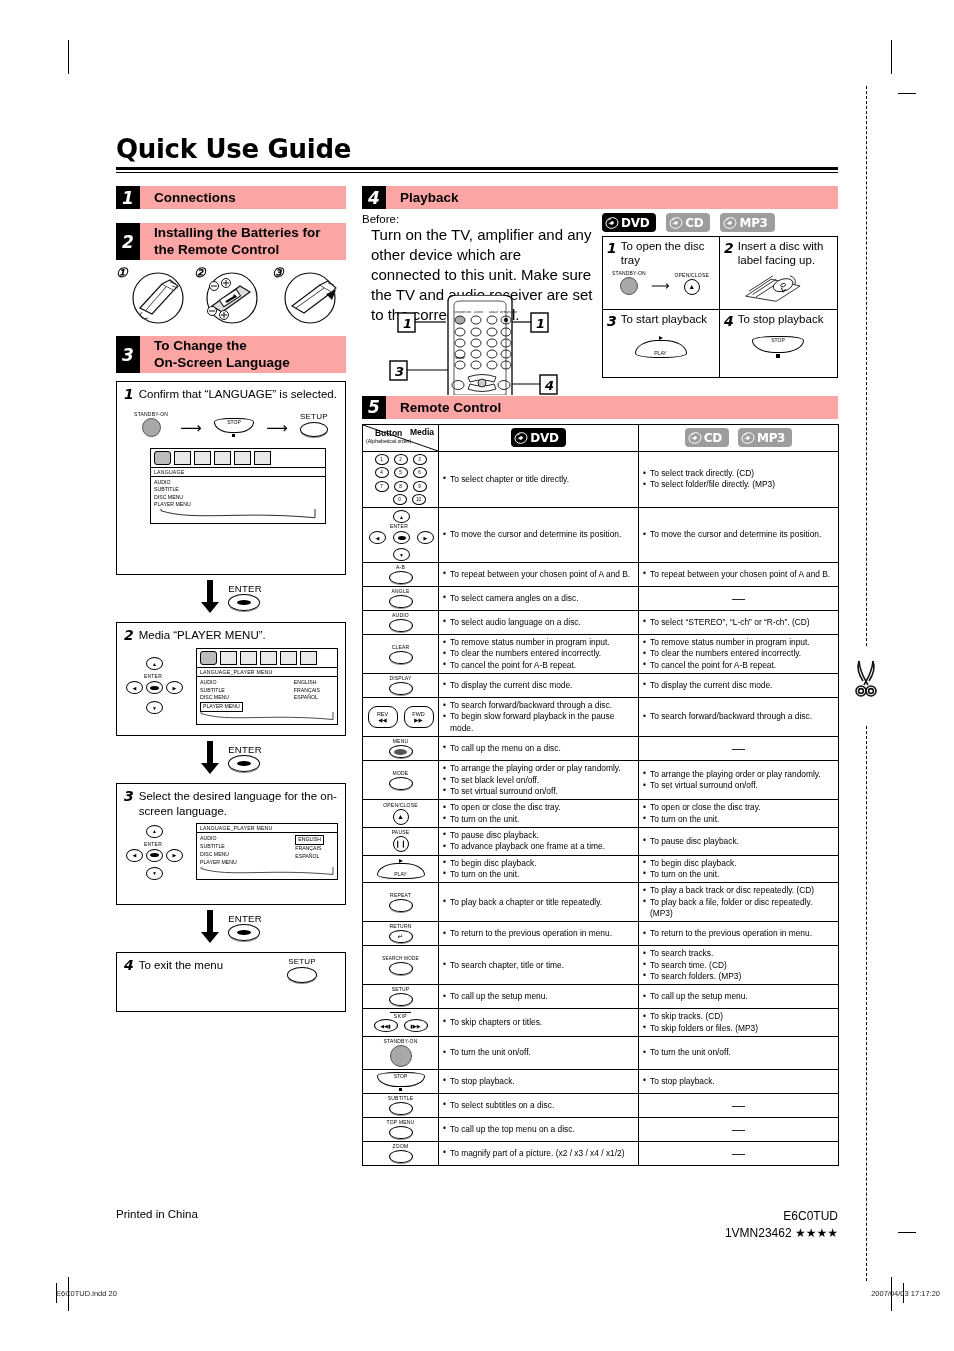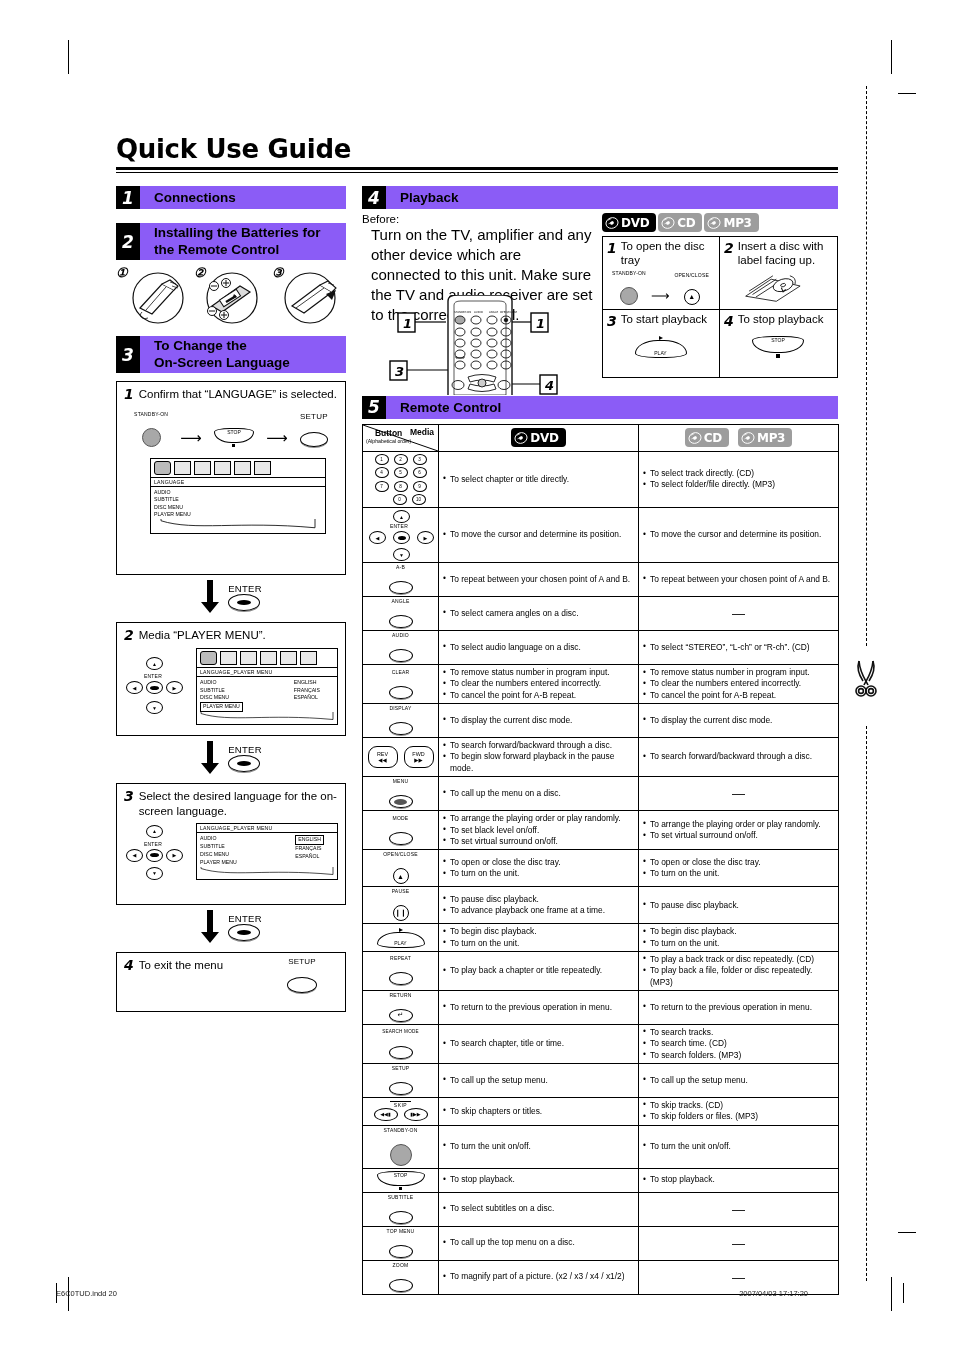--- a/index.html
+++ b/index.html
@@ -14,21 +14,21 @@
 
   
   .title-wrap{position:absolute;left:116px;top:136px;width:722px;}
   .doc-title{font-size:26px;font-weight:bold;letter-spacing:-0.3px;line-height:1.0;font-family:"DejaVu Sans",sans-serif;}
   .title-rule{margin-top:5px;border-top:3px solid #000;border-bottom:1px solid #000;height:2px;}
 
   
   .sec-head{display:flex;align-items:stretch;height:23px;}
   .sec-num{width:24px;background:#000;color:#fff;font-weight:bold;font-style:italic;font-size:17px;
            display:flex;align-items:center;justify-content:center;font-family:"DejaVu Sans",sans-serif;flex:none;}
-  .sec-title{flex:1;background:#8b5cf6;display:flex;align-items:center;padding-left:14px;
+  .sec-title{flex:1;background:#fca5a5;display:flex;align-items:center;padding-left:14px;
              font-size:13.5px;font-weight:bold;}
   .sec-head.two{height:37px;}
   .sec-head.two .sec-title{line-height:1.25;}
 
   
   .colL{position:absolute;left:116px;top:186px;width:230px;}
   .colR{position:absolute;left:362px;top:186px;width:476px;}
 
   .body-txt{font-size:11.5px;line-height:1.32;margin-top:7px;}
 
@@ -48,26 +48,26 @@
   
   .osd{border:1.2px solid #000;background:#fff;}
   .osd-iconbar{display:flex;gap:3px;padding:2px 3px;border-bottom:1.2px solid #000;}
   .osd-ic{width:15px;height:12px;border:1px solid #000;background:#e9e9e9;}
   .osd-bar{border-bottom:1.2px solid #000;font-size:5.2px;padding:1px 3px;letter-spacing:.2px;}
   .osd-body{font-size:5.2px;padding:2px 3px 0 3px;display:flex;justify-content:space-between;line-height:1.45;}
   .osd-hl{border:1px solid #000;display:inline-block;padding:0 2px;}
 
   
   .key-oval{border:1.1px solid #000;border-radius:50%;width:22px;height:11px;box-shadow:0 1.5px 0 -0.5px #888;}
-  .key-lbl{font-size:5px;text-align:center;letter-spacing:.2px;line-height:1;margin-bottom:11px;}
+  .key-lbl{font-size:5px;text-align:center;letter-spacing:.2px;line-height:1;margin-bottom:1px;}
   .key-round{border:1.1px solid #000;border-radius:50%;width:14px;height:14px;}
   .key-grey{background:#a8a8a8;border:1px solid #555;border-radius:50%;}
 
   
-  .logos{display:flex;gap:2px;margin:0 0 4px 0;}
+  .logos{display:flex;gap:10px;margin:0 0 4px 0;}
   .logo{display:flex;align-items:center;border-radius:4px;padding:1px 7px 1px 3px;height:17px;}
   .logo.dvd{background:#000;color:#fff;}
   .logo.grey{background:#9d9d9d;color:#fff;}
   .logo .disc{width:14px;height:14px;margin-right:2px;flex:none;}
   .logo .txt{font-size:12px;font-weight:bold;font-family:"DejaVu Sans",sans-serif;letter-spacing:-0.3px;}
 
   
   .pbgrid{border:1.4px solid #000;display:grid;grid-template-columns:1fr 1fr;}
   .pbcell{border-right:1.2px solid #000;border-bottom:1.2px solid #000;padding:3px 5px 2px 4px;min-height:62px;position:relative;}
   .pbcell:nth-child(2n){border-right:none;}
@@ -110,21 +110,21 @@
 
   .playkey{width:38px;height:13px;border:1.1px solid #000;border-radius:50% 50% 46% 46%/85% 85% 30% 30%;
            display:flex;align-items:flex-end;justify-content:center;font-size:5px;margin:0 auto;padding-bottom:1px;}
   .stopkey{width:38px;height:13px;border:1.1px solid #000;border-radius:46% 46% 50% 50%/30% 30% 85% 85%;
            display:flex;align-items:flex-start;justify-content:center;font-size:5px;margin:0 auto;padding-top:0px;}
 
   
   .foot{position:absolute;left:116px;top:1208px;width:722px;display:flex;justify-content:space-between;align-items:flex-start;}
   .foot .left{font-size:11.5px;}
   .foot .right{text-align:right;font-size:12px;line-height:1.45;}
-  .printinfo{position:absolute;left:56px;top:1289px;width:752px;display:flex;justify-content:space-between;font-size:7.5px;color:#222;}
+  .printinfo{position:absolute;left:56px;top:1289px;width:884px;display:flex;justify-content:space-between;font-size:7.5px;color:#222;}
   .pi-rule{position:absolute;top:1283px;background:#000;width:1px;height:20px;}
 </style>
 </head>
 <body>
 
 <div class="page">
 
   <div class="cropmark cm-v" style="left:68px;top:40px;"></div>
   <div class="cropmark cm-v" style="left:891px;top:40px;"></div>
   <div class="cropmark cm-v" style="left:68px;top:1277px;"></div>
@@ -1065,20 +1065,27 @@
               <ul class="ul">
                 <li>To magnify part of a picture. (x2 / x3 / x4 / x1/2)</li>
               </ul>
             </td>
         <td class="dash">—</td>
       </tr>
     </tbody>
       </table>
   </div>
 
+  <div class="foot">
+    <div class="left">Printed in China</div>
+    <div class="right">
+      <div>E6C0TUD</div>
+      <div>1VMN23462 ★★★★</div>
+    </div>
+  </div>
 
   <div class="pi-rule" style="left:56px;"></div>
   <div class="pi-rule" style="left:903px;"></div>
   <div class="printinfo">
     <div>E6C0TUD.indd   20</div>
     <div>2007/04/03   17:17:20</div>
   </div>
 
 </div>
 

